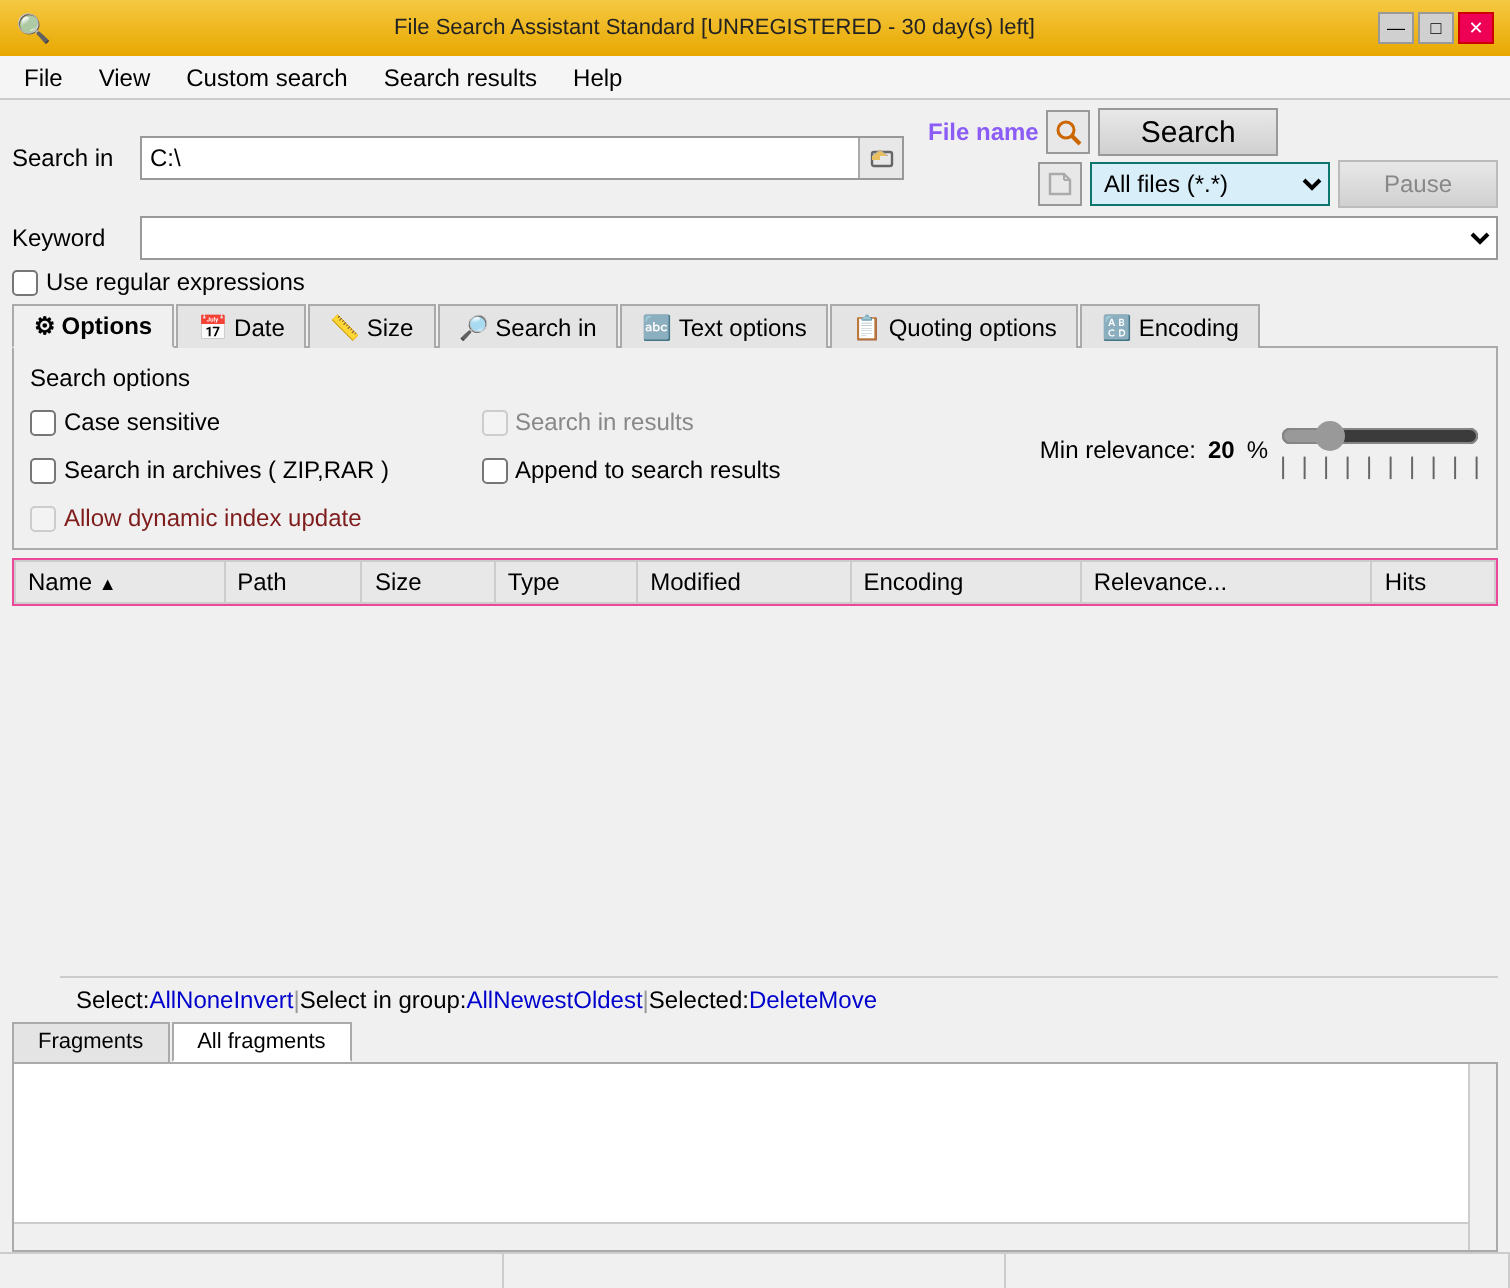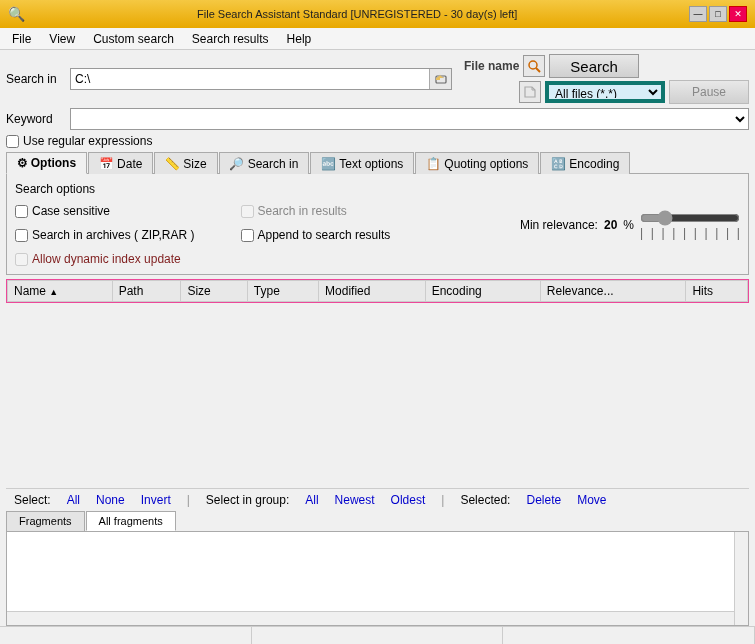--- a/index.html
+++ b/index.html
@@ -87,21 +87,21 @@
       flex-direction: column;
       gap: 2px;
       margin-left: 8px;
       min-width: 230px;
     }
     .file-name-row {
       display: flex;
       align-items: center;
       gap: 4px;
     }
-    .file-name-label { min-width: 55px; font-weight: bold; color: #404040; }
+    .file-name-label { min-width: 55px; font-weight: bold; color: #8b5cf6; }
     .file-name-icon {
       width: 22px; height: 22px;
       background: #e8e8e8;
       border: 1px solid #999;
       cursor: pointer;
       display: flex; align-items: center; justify-content: center;
       font-size: 11px;
     }
     .search-btn {
       background: linear-gradient(to bottom, #e8e8e8, #d0d0d0);
@@ -116,21 +116,21 @@
       background: linear-gradient(to bottom, #e8e8e8, #d0d0d0);
       border: 1px solid #bbb;
       padding: 3px 16px;
       cursor: pointer;
       color: #888;
       height: 24px;
       min-width: 80px;
     }
 
     .file-type-select {
-      border: 4px solid #0f766e;
+      border: 1px solid #0f766e;
       background: #d8eef8;
       padding: 1px 2px;
       height: 22px;
       min-width: 120px;
       cursor: pointer;
     }
 
     .keyword-row {
       display: flex;
       align-items: center;
@@ -251,22 +251,23 @@
       cursor: pointer;
     }
 
     
     .status-bar {
       background: #f0f0f0;
       border-top: 1px solid #ccc;
       padding: 4px 8px;
       display: flex;
       align-items: center;
-      gap: 16px;
+      gap: 0;
       font-size: 12px;
+      margin-left: 24px;
     }
     .status-link { color: #0000cc; cursor: pointer; text-decoration: none; }
     .status-separator { color: #999; }
 
     
     .fragment-tabs {
       display: flex;
       gap: 0;
       border-bottom: none;
     }

